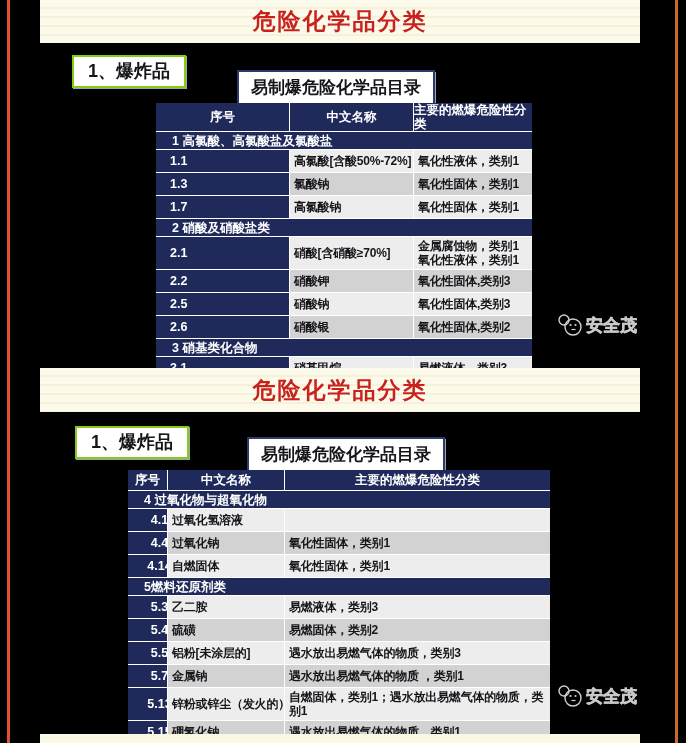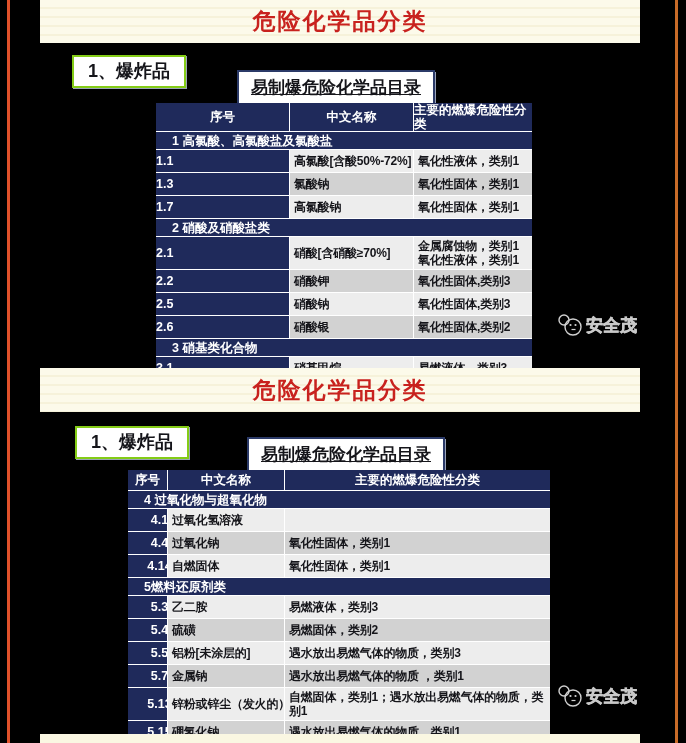--- a/index.html
+++ b/index.html
@@ -35,21 +35,20 @@
     position:absolute;background:#ffffff;border:2px solid #84cc16;
     padding:2px 14px 3px 14px;font-size:18px;font-weight:bold;color:#15151a;
     box-shadow:1px 1px 0 #9aa3b8;
   }
   .cat1{left:72px;top:55px;}
   .cat2{left:75px;top:426px;}
   .sub-box{
     position:absolute;background:#ffffff;border:2px solid #2b3a68;
     padding:4px 12px 5px 12px;font-size:17px;font-weight:bold;color:#15151a;
     box-shadow:1px 2px 0 #9aa3b8;
-    text-decoration:underline;
   }
   .sub1{left:237px;top:70px;}
   .sub2{left:247px;top:437px;}
 
   
   .tbl{position:absolute;background:#ffffff;}
   .t1{left:156px;top:103px;width:376px;}
   .t2{left:128px;top:470px;width:422px;}
   .trow{display:grid;column-gap:1px;margin-top:1px;}
   .trow:first-child{margin-top:0;}
@@ -64,21 +63,21 @@
     background:#1f2a5b;color:#ffffff;justify-content:center;
     min-height:20px;font-size:12.5px;
   }
   .scell{
     grid-column:1 / -1;background:#1f2a5b;color:#ffffff;
     min-height:17px;padding-left:16px;font-size:12.5px;
   }
   .ncell{
     background:#1f2a5b;color:#ffffff;min-height:18px;font-size:12.5px;
   }
-  .t1 .ncell{}
+  .t1 .ncell{padding-left:14px;}
   .t2 .ncell{justify-content:center;padding-left:24px;}
   .dcell{min-height:18px;padding:2px 4px;letter-spacing:-0.2px;}
   .dcell.namec{white-space:nowrap;overflow:hidden;}
   .dcell.ccell{white-space:pre-line;}
   .dcell.light{background:#ededed;}
   .dcell.dark{background:#d2d2d2;}
 
   
   .wm{
     position:absolute;display:flex;align-items:center;

